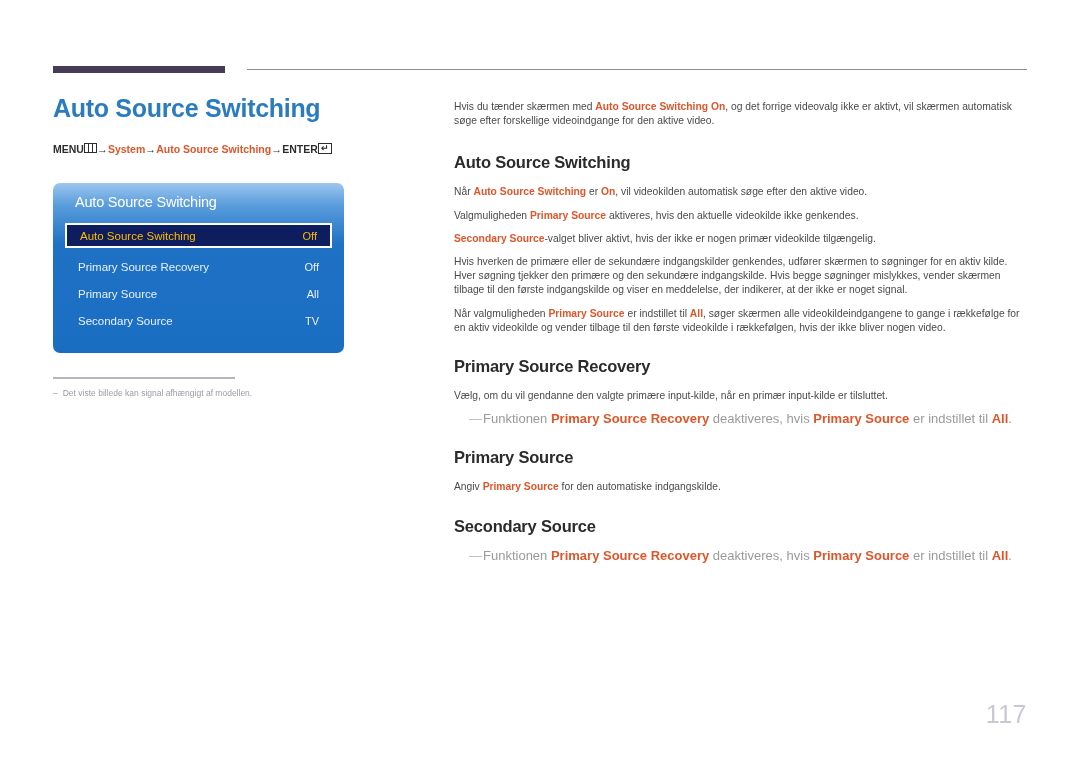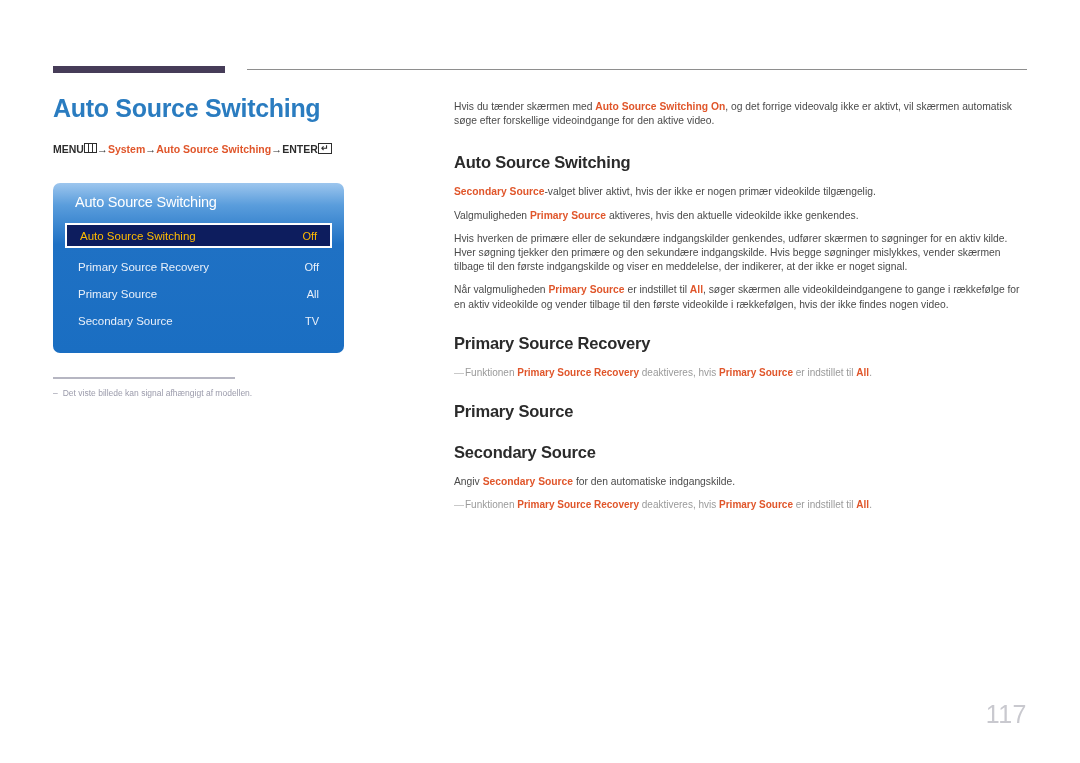--- a/index.html
+++ b/index.html
@@ -181,24 +181,25 @@
   h2.section-h {
     font-size: 16.5px;
     font-weight: bold;
     color: #2b2b2b;
     letter-spacing: -0.2px;
     margin: 22px 0 13px 0;
   }
   h2.section-h.first { margin-top: 25px; }
 
   .note-line {
-    font-size: 10px;
+    font-size: 13px;
     line-height: 14.2px;
     color: #9a9a9a;
     margin: 0 0 9px 0;
+    text-align: center;
   }
   .note-line .emdash {
     color: #b9b9b9;
     letter-spacing: -1px;
     margin-right: 2px;
   }
   .note-line b { color: #e0562b; font-weight: bold; }
 
   
   #page-number {
@@ -258,26 +259,28 @@
 <div id="left-note">
   <span class="dash">–</span><span>Det viste billede kan signal afhængigt af modellen.</span>
 </div>
 
 <div id="right-col">
   <p class="body-p tight">
     <span>Hvis du tænder skærmen med </span><b>Auto Source Switching On</b><span>, og det forrige videovalg ikke er aktivt, vil skærmen automatisk søge efter forskellige videoindgange for den aktive video.</span>
   </p>
   <div id="sections-host">
       <h2 class="section-h first">Auto Source Switching</h2>
+      <p class="body-p"><span>Når </span><b>Auto Source Switching</b><span> er </span><b>On</b><span>, vil videokilden automatisk søge efter den aktive video.</span></p>
+      <p class="body-p"><span>Valgmuligheden </span><b>Primary Source</b><span> aktiveres, hvis den aktuelle videokilde ikke genkendes.</span></p>
       <p class="body-p"><b>Secondary Source</b><span>-valget bliver aktivt, hvis der ikke er nogen primær videokilde tilgængelig.</span></p>
-      <p class="body-p"><span>Valgmuligheden </span><b>Primary Source</b><span> aktiveres, hvis den aktuelle videokilde ikke genkendes.</span></p>
       <p class="body-p"><span>Hvis hverken de primære eller de sekundære indgangskilder genkendes, udfører skærmen to søgninger for en aktiv kilde. Hver søgning tjekker den primære og den sekundære indgangskilde. Hvis begge søgninger mislykkes, vender skærmen tilbage til den første indgangskilde og viser en meddelelse, der indikerer, at der ikke er noget signal.</span></p>
-      <p class="body-p"><span>Når valgmuligheden </span><b>Primary Source</b><span> er indstillet til </span><b>All</b><span>, søger skærmen alle videokildeindgangene to gange i rækkefølge for en aktiv videokilde og vender tilbage til den første videokilde i rækkefølgen, hvis der ikke findes nogen video.</span></p>
+      <p class="body-p"><span>Når valgmuligheden </span><b>Primary Source</b><span> er indstillet til </span><b>All</b><span>, søger skærmen alle videokildeindgangene to gange i rækkefølge for en aktiv videokilde og vender tilbage til den første videokilde i rækkefølgen, hvis der ikke bliver nogen video.</span></p>
       <h2 class="section-h">Primary Source Recovery</h2>
+      <p class="body-p"><span>Vælg, om du vil gendanne den valgte primære input-kilde, når en primær input-kilde er tilsluttet.</span></p>
       <p class="note-line"><span class="emdash">—</span><span>Funktionen </span><b>Primary Source Recovery</b><span> deaktiveres, hvis </span><b>Primary Source</b><span> er indstillet til </span><b>All</b><span>.</span></p>
       <h2 class="section-h">Primary Source</h2>
+      <p class="body-p"><span>Angiv </span><b>Primary Source</b><span> for den automatiske indgangskilde.</span></p>
       <h2 class="section-h">Secondary Source</h2>
-      <p class="body-p"><span>Angiv </span><b>Secondary Source</b><span> for den automatiske indgangskilde.</span></p>
       <p class="note-line"><span class="emdash">—</span><span>Funktionen </span><b>Primary Source Recovery</b><span> deaktiveres, hvis </span><b>Primary Source</b><span> er indstillet til </span><b>All</b><span>.</span></p>
     </div>
 </div>
 
 <div id="page-number">117</div>
 
 </body></html>

